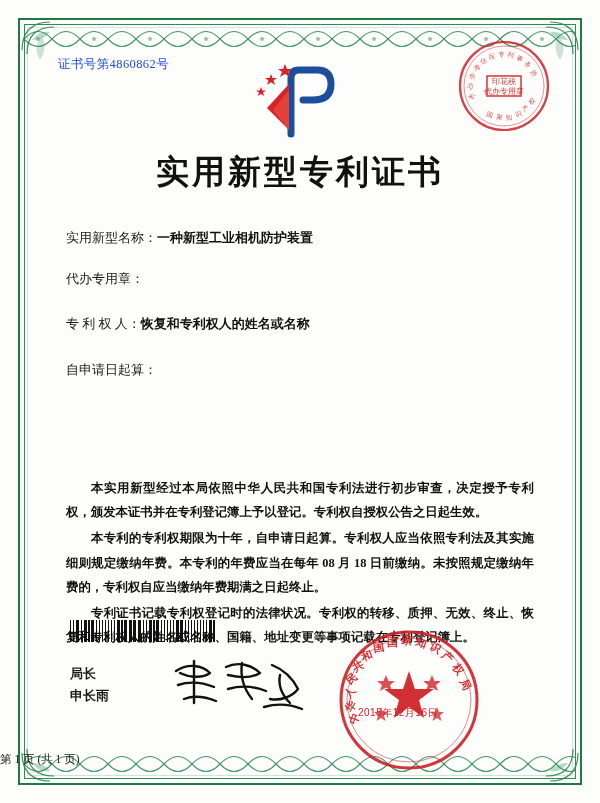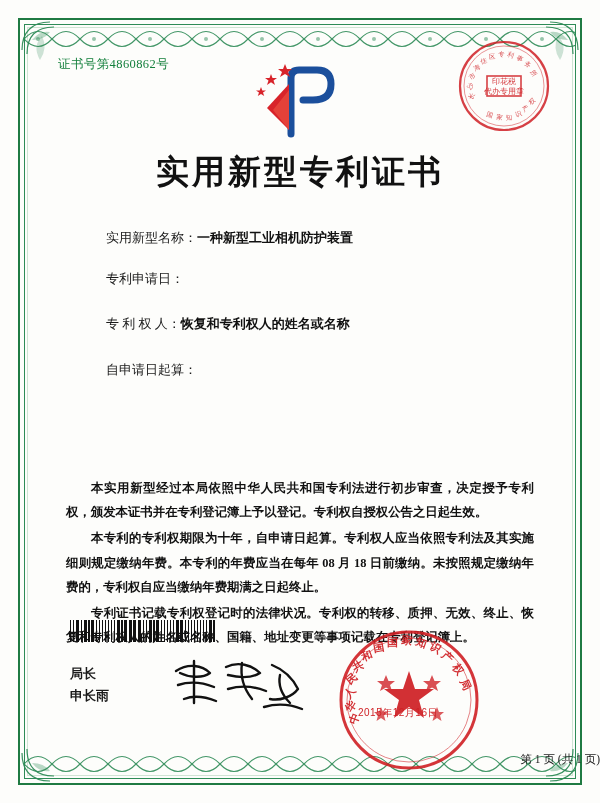--- a/index.html
+++ b/index.html
@@ -77,21 +77,21 @@
     transform: scaleY(-1);
   }
   .top-band svg, .bottom-band svg { display:block; }
 
   
   .cert-no {
     position: absolute;
     left: 58px; top: 56px;
     font-size: 12.5px;
     letter-spacing: .4px;
-    color: #15803d;
+    color: #1d4ed8;
     font-family: "Liberation Serif", "DejaVu Serif", serif;
   }
 
   .logo {
     position: absolute;
     left: 247px; top: 60px;
     width: 106px; height: 80px;
   }
   .logo svg { display:block; }
 
@@ -119,21 +119,20 @@
     position: absolute;
     left: 66px; top: 228px;
     width: 470px;
     font-size: 13px;
     line-height: 1.5;
   }
   .field-row {
     display: flex;
     align-items: flex-end;
     margin-bottom: 21px;
-    margin-left: 40px;
   }
   .field-label {
     white-space: pre;
     color: #1a1a1a;
     font-size: 13px;
   }
   .field-value {
     color: #111;
     font-size: 13px;
     font-weight: 600;
@@ -199,21 +198,21 @@
     font-size: 10px;
     color: #cf1f24;
     letter-spacing: .5px;
     font-family: Liberation Sans, sans-serif;
   }
 
   .page-num {
     position: absolute;
     left: 0; bottom: 36px;
     width: 600px;
-    text-align: right;
+    text-align: left;
     font-size: 11.5px;
     color: #222;
   }
 </style>
 </head>
 <body>
 
 <div class="cert-page">
 
   <div class="border-frame"></div>
@@ -334,21 +333,21 @@
   </div>
 
   <div class="main-title">实用新型专利证书</div>
 
   <div class="fields">
     <div class="field-row">
       <span class="field-label">实用新型名称：</span>
       <span class="field-value">一种新型工业相机防护装置</span>
     </div>
     <div class="field-row gap-lg">
-      <span class="field-label">专利申请日：</span>
+      <span class="field-label">代办专用章：</span>
     </div>
     <div class="field-row gap-lg">
       <span class="field-label">专 利 权 人：</span>
       <span class="field-value">恢复和专利权人的姓名或名称</span>
     </div>
     <div class="field-row">
       <span class="field-label">自申请日起算：</span>
     </div>
   </div>
 

